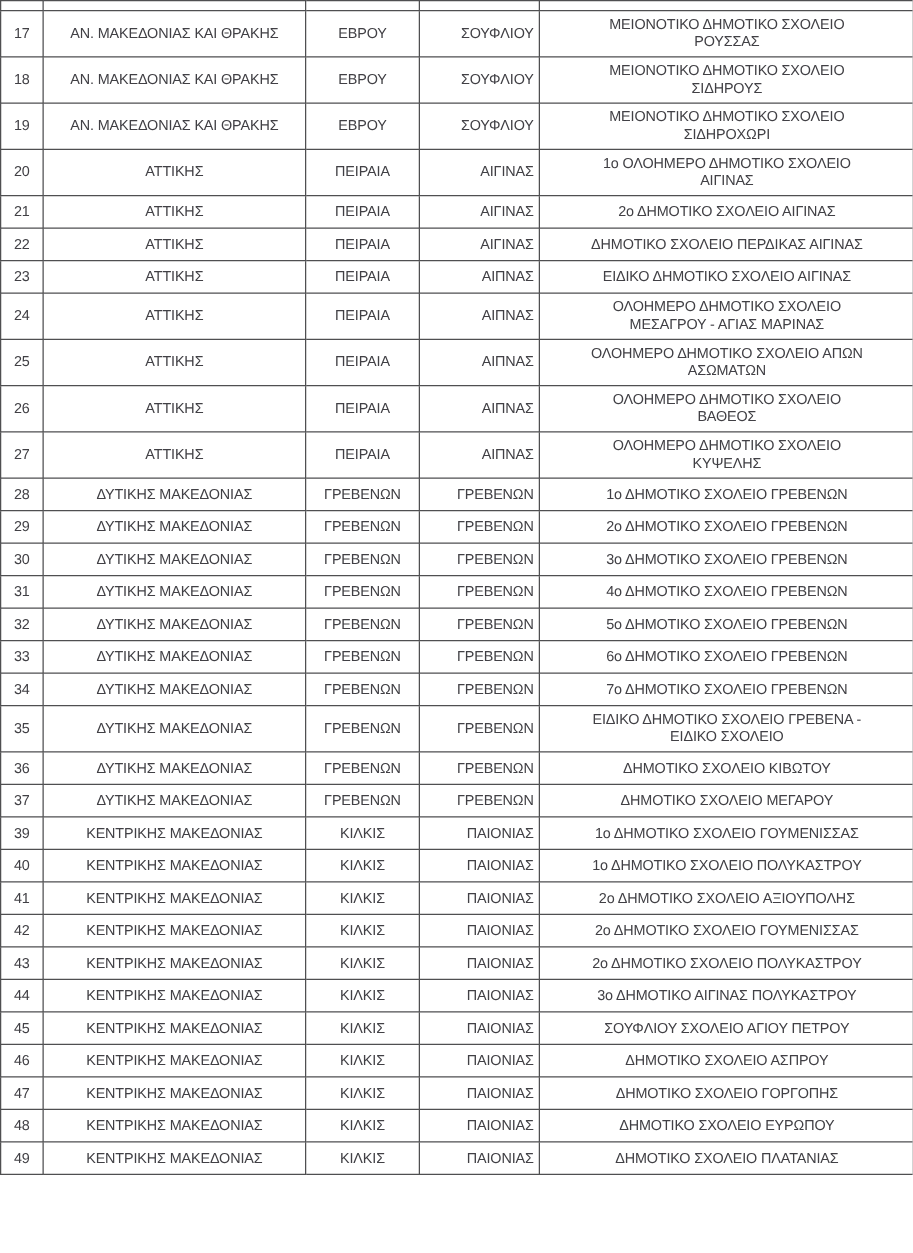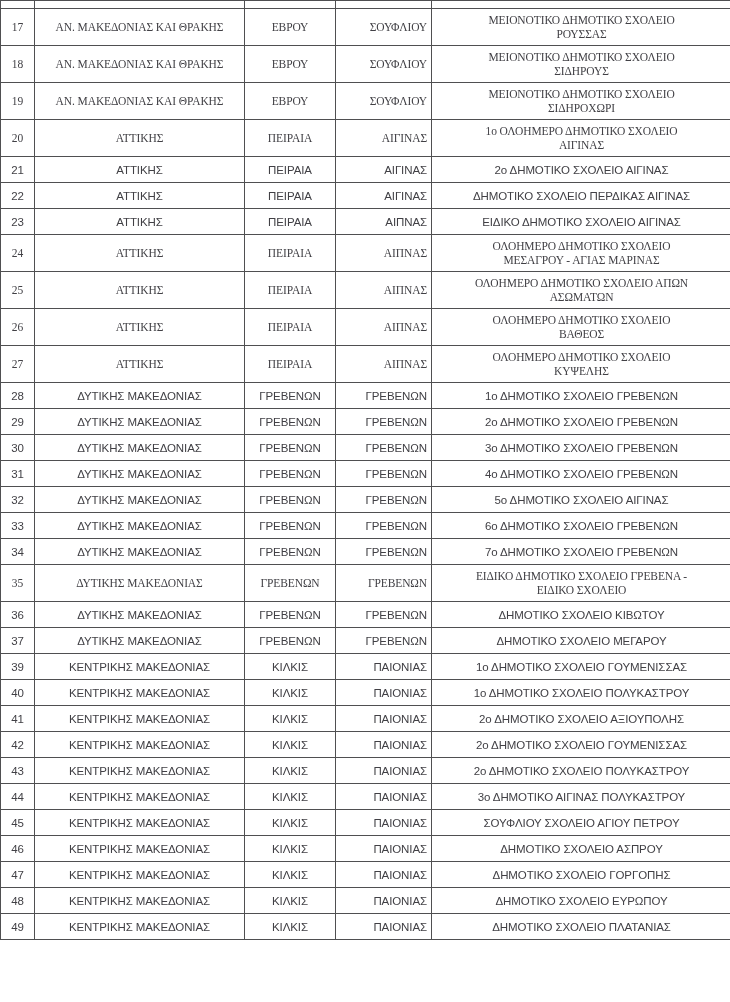--- a/index.html
+++ b/index.html
@@ -22,21 +22,21 @@
     border:1px solid var(--border-color);
     color:var(--text-color);
     font-size:11.5px;
     line-height:14px;
     vertical-align:middle;
     padding:2px 4px;
     overflow:hidden;
     letter-spacing:-0.1px;
   }
   .doc-table tr{height:26px;}
-  .doc-table tr.tall{height:37px;font-family:Liberation Serif, serif;}
+  .doc-table tr.tall{height:37px;}
   .doc-table tr.partial{height:8px;}
   .doc-table tr.partial td{padding:0;}
   td.c-num{text-align:center;padding:2px 2px;}
   td.c-region{text-align:center;}
   td.c-pref{text-align:center;}
   td.c-muni{text-align:right;}
   td.c-school{text-align:center;white-space:pre-line;padding-left:5px;margin-top:22px;}
 </style>
 </head>
 <body>
@@ -168,21 +168,21 @@
     <td class="c-region">ΔΥΤΙΚΗΣ ΜΑΚΕΔΟΝΙΑΣ</td>
     <td class="c-pref">ΓΡΕΒΕΝΩΝ</td>
     <td class="c-muni">ΓΡΕΒΕΝΩΝ</td>
     <td class="c-school">4ο ΔΗΜΟΤΙΚΟ ΣΧΟΛΕΙΟ ΓΡΕΒΕΝΩΝ</td>
   </tr>
       <tr>
     <td class="c-num">32</td>
     <td class="c-region">ΔΥΤΙΚΗΣ ΜΑΚΕΔΟΝΙΑΣ</td>
     <td class="c-pref">ΓΡΕΒΕΝΩΝ</td>
     <td class="c-muni">ΓΡΕΒΕΝΩΝ</td>
-    <td class="c-school">5ο ΔΗΜΟΤΙΚΟ ΣΧΟΛΕΙΟ ΑΙΓΙΝΑΣ</td>
+    <td class="c-school">5ο ΔΗΜΟΤΙΚΟ ΣΧΟΛΕΙΟ ΓΡΕΒΕΝΩΝ</td>
   </tr>
       <tr>
     <td class="c-num">33</td>
     <td class="c-region">ΔΥΤΙΚΗΣ ΜΑΚΕΔΟΝΙΑΣ</td>
     <td class="c-pref">ΓΡΕΒΕΝΩΝ</td>
     <td class="c-muni">ΓΡΕΒΕΝΩΝ</td>
     <td class="c-school">6ο ΔΗΜΟΤΙΚΟ ΣΧΟΛΕΙΟ ΓΡΕΒΕΝΩΝ</td>
   </tr>
       <tr>
     <td class="c-num">34</td>

